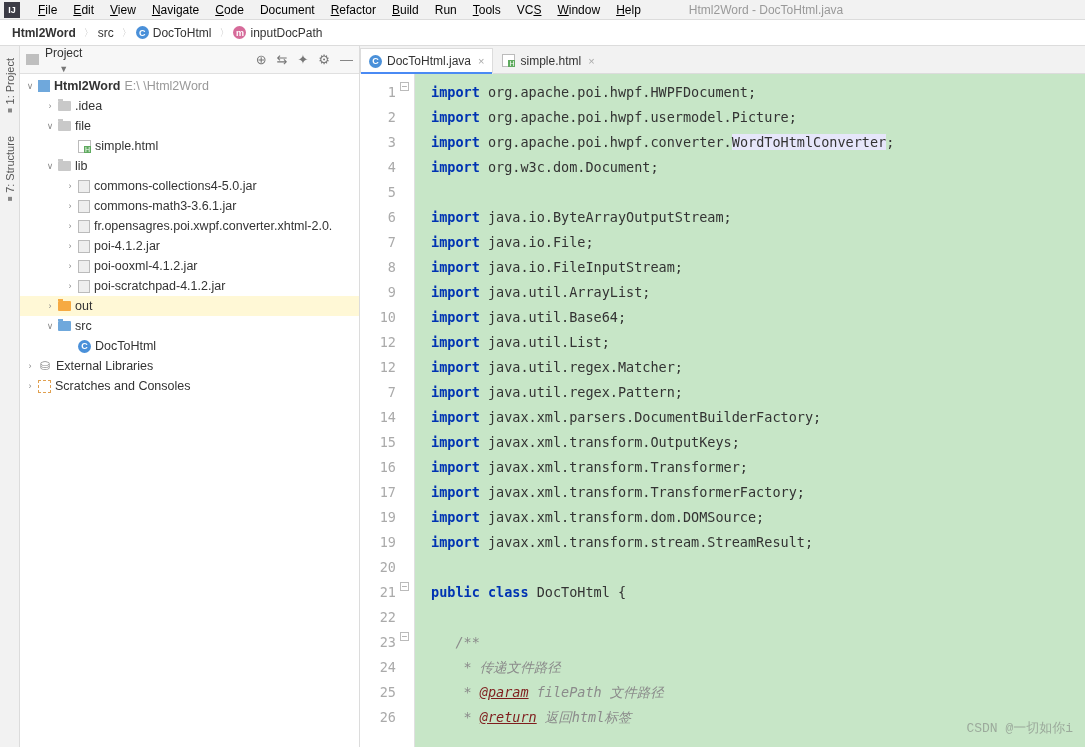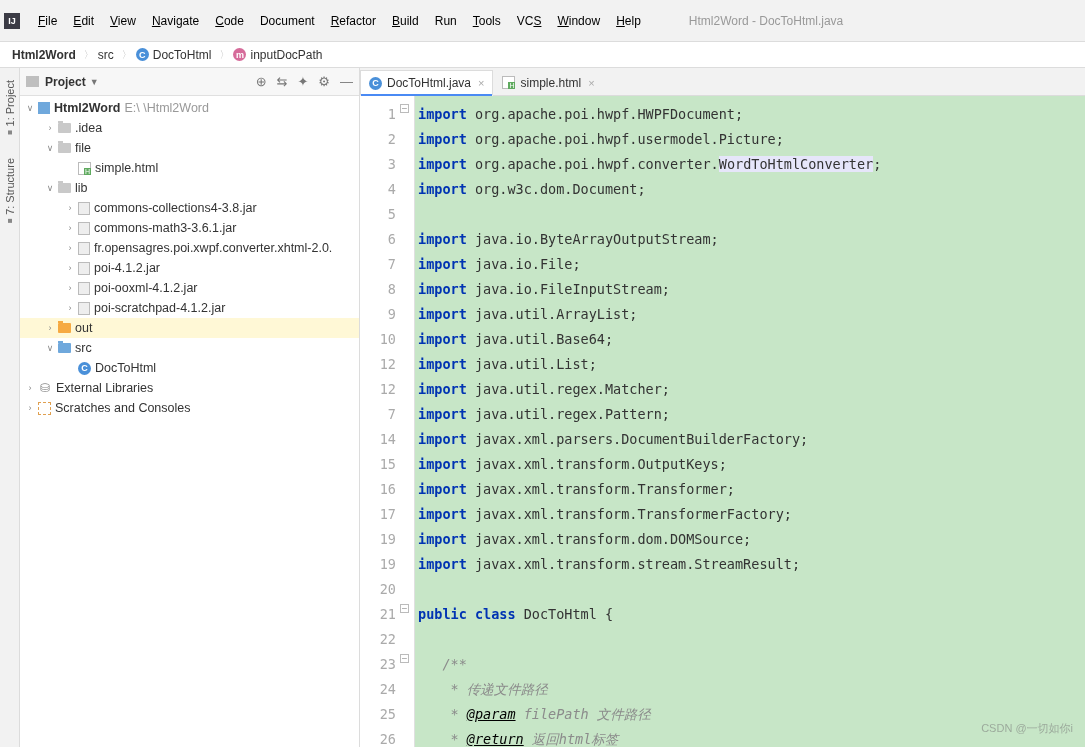--- a/index.html
+++ b/index.html
@@ -9,21 +9,21 @@
     background: #fff;
     color: #333;
     width: 1085px;
     height: 747px;
     overflow: hidden;
     display: flex;
     flex-direction: column;
   }
   
   .menubar {
-    height: 42px;
+    height: 20px;
     background: #f2f2f2;
     border-bottom: 1px solid #dcdcdc;
     display: flex;
     align-items: center;
     padding: 0 4px;
   }
   .app-icon {
     width: 16px; height: 16px;
     background: #3b3b45;
     margin-right: 10px;
@@ -107,21 +107,21 @@
   }
   .panel-header {
     height: 28px;
     background: #f7f7f7;
     border-bottom: 1px solid #e0e0e0;
     display: flex;
     align-items: center;
     padding: 0 6px;
     gap: 6px;
   }
-  .panel-title { display: flex; align-items: center; gap: 4px; font-weight: bold; color: #333; }
+  .panel-title { display: flex; align-items: center; gap: 4px; font-weight: normal; color: #333; flex-direction: column; }
   .panel-title .arrow { font-size: 9px; color: #777; }
   .panel-tools { margin-left: auto; display: flex; gap: 10px; color: #777; }
   .panel-tools span { cursor: default; font-size: 13px; }
 
   .tree {
     flex: 1;
     overflow: auto;
     padding: 2px 0;
     font-size: 12.5px;
     color: #333;
@@ -200,37 +200,37 @@
   }
   .fold-strip{
     position:absolute; top:6px; right:4px; width:10px;
   }
   .fold-mark{
     width:9px;height:9px;border:1px solid #bbb;background:#fff;
     font-size:8px;line-height:7px;text-align:center;color:#888;
     position:absolute;
   }
   .code-lines {
-    padding: 6px 3px;
+    padding: 6px 16px;
     line-height: 25px;
     white-space: pre;
     flex:1;
     position:relative;
   }
   .kw { color: #0033b3; font-weight: bold; }
   .pkg { color: #333; }
   .cls { color: #333; }
   .hl  { background: #e6e6fa; }
   .cmt { color: #8b8b8b; font-style: italic; }
-  .tag { color: #000000; text-decoration: underline; text-align: center; }
+  .tag { color: #7f1d1d; text-decoration: underline; text-align: center; }
 
   .watermark{
     position:absolute; right:12px; bottom:6px;
     color: rgba(120,120,120,.55);
-    font-size:11px; font-family: Liberation Sans, sans-serif;
+    font-size:13px; font-family: Liberation Mono, monospace;
     pointer-events:none;
   }
 
   
   .ic { display:inline-flex; width:14px; height:14px; align-items:center; justify-content:center; font-size:10px; }
   .ic-folder { background:#d9b36c; border-radius:1px; width:13px;height:10px; position:relative;}
   .ic-folder::before{content:"";position:absolute;top:-2px;left:0;width:5px;height:2px;background:#d9b36c;}
   .ic-folder.blue { background:#6fa8dc; }
   .ic-folder.blue::before{background:#6fa8dc;}
   .ic-folder.orange { background:#f6aa42; }
@@ -349,21 +349,21 @@
       </div>
       <div class="tree-row" style="padding-left:24px">
         <span class="tw">∨</span>
           <span class="ic ic-folder grey"></span>
         <span>lib</span>
       </div>
       <div id="lib-children">
           <div class="tree-row" style="padding-left: 44px;">
             <span class="tw">›</span>
             <span class="ic ic-jar"></span>
-            <span>commons-collections4-3.8.jar</span>
+            <span>commons-collections4-5.0.jar</span>
           </div>
           <div class="tree-row" style="padding-left: 44px;">
             <span class="tw">›</span>
             <span class="ic ic-jar"></span>
             <span>commons-math3-3.6.1.jar</span>
           </div>
           <div class="tree-row" style="padding-left: 44px;">
             <span class="tw">›</span>
             <span class="ic ic-jar"></span>
             <span>fr.opensagres.poi.xwpf.converter.xhtml-2.0.</span>

